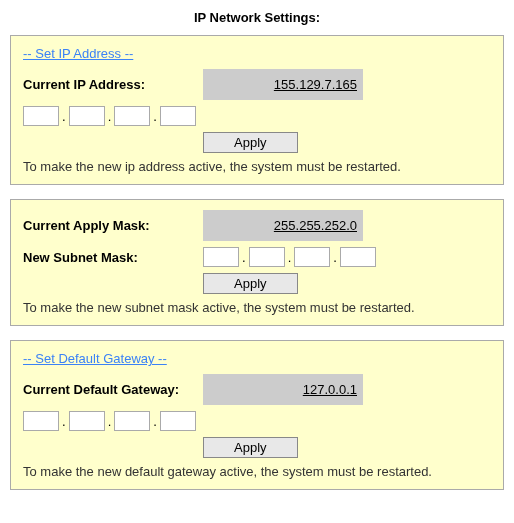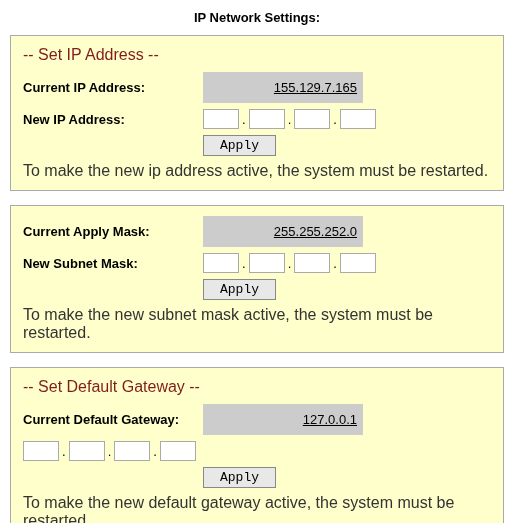--- a/index.html
+++ b/index.html
@@ -16,22 +16,23 @@
       font-size: 13px;
       text-align: center;
     }
     .section {
       border: 1px solid #aaa;
       background: #ffffcc;
       padding: 10px 12px 10px 12px;
       margin-bottom: 14px;
     }
     .section-title {
-      color: #7f1d1d;
-      font-size: 16px;
+      color: #3b82f6;
+      text-decoration: underline;
+      font-size: 13px;
       margin-bottom: 8px;
     }
     .row {
       display: flex;
       align-items: center;
       margin-bottom: 6px;
     }
     .label {
       font-weight: bold;
       min-width: 180px;
@@ -61,46 +62,44 @@
     .ip-sep {
       font-size: 13px;
       margin: 0 1px;
     }
     .apply-row {
       display: flex;
       margin-bottom: 6px;
       padding-left: 180px;
     }
     .apply-btn {
-      padding: 2px 16px;
+      padding: 2px 30px;
       font-size: 13px;
       background: #e8e8e8;
       border: 1px solid #888;
       cursor: pointer;
-      font-family: Liberation Mono, monospace;
     }
     .note {
-      font-size: 16px;
+      font-size: 13px;
       color: #333;
       margin-top: 4px;
     }
   </style>
 </head>
 <body>
 
 <div class="page-title">IP Network Settings:</div>
 
 <div class="section">
   <div class="section-title">-- Set IP Address --</div>
   <div class="row">
     <span class="label">Current IP Address:</span>
     <span class="current-value">155.129.7.165</span>
   </div>
   <div class="row">
-    <span class="label">New IP Address:</span>
     <div class="ip-inputs">
       <input type="text" maxlength="3" style="">
       <span class="ip-sep">.</span>
       <input type="text" maxlength="3" style="">
       <span class="ip-sep">.</span>
       <input type="text" maxlength="3" style="">
       <span class="ip-sep">.</span>
       <input type="text" maxlength="3" style="">
     </div>
   </div>

